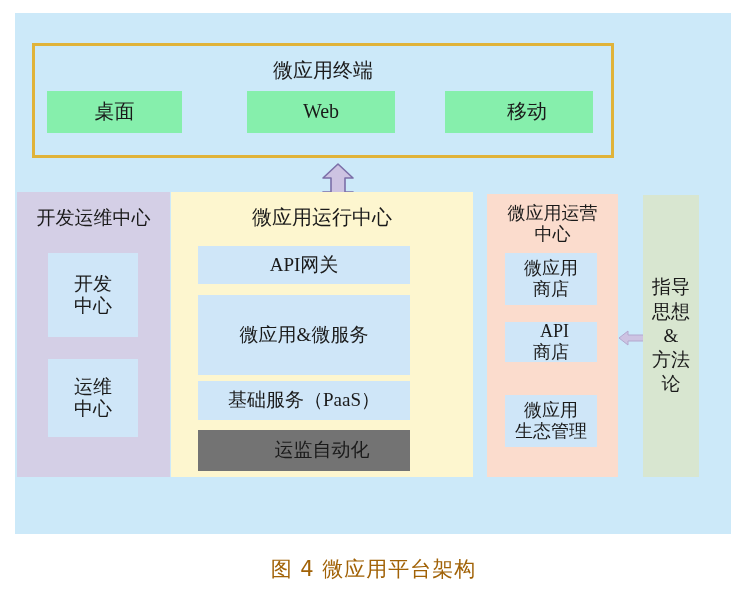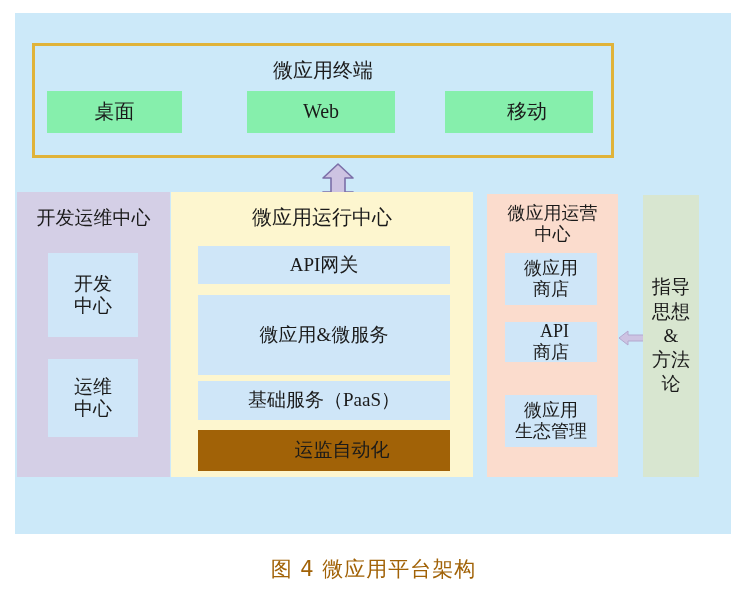--- a/index.html
+++ b/index.html
@@ -98,26 +98,26 @@
     display: block;
   }
   #runtime-title {
     left: 171px; top: 198px; width: 302px; height: 40px;
     font-size: 20px;
   }
   .runtime-chip {
     background: #cfe6f8;
     font-size: 19px;
     left: 198px;
-    width: 252px;
+    width: 212px;
   }
   #chip-api-gateway    { top: 246px; height: 38px; }
   #chip-app-service    { top: 295px; height: 80px; }
   #chip-paas           { top: 381px; height: 39px; }
-  #chip-automation     { top: 430px; height: 41px; background: #a16207; padding-left: 36px; }
+  #chip-automation     { top: 430px; height: 41px; background: #737373; padding-left: 36px; }
 
   
   #operations-column {
     left: 487px; top: 194px; width: 131px; height: 283px;
     background: #fbdccd;
     display: block;
   }
   #operations-title {
     left: 487px; top: 199px; width: 131px; height: 50px;
     font-size: 18px;

